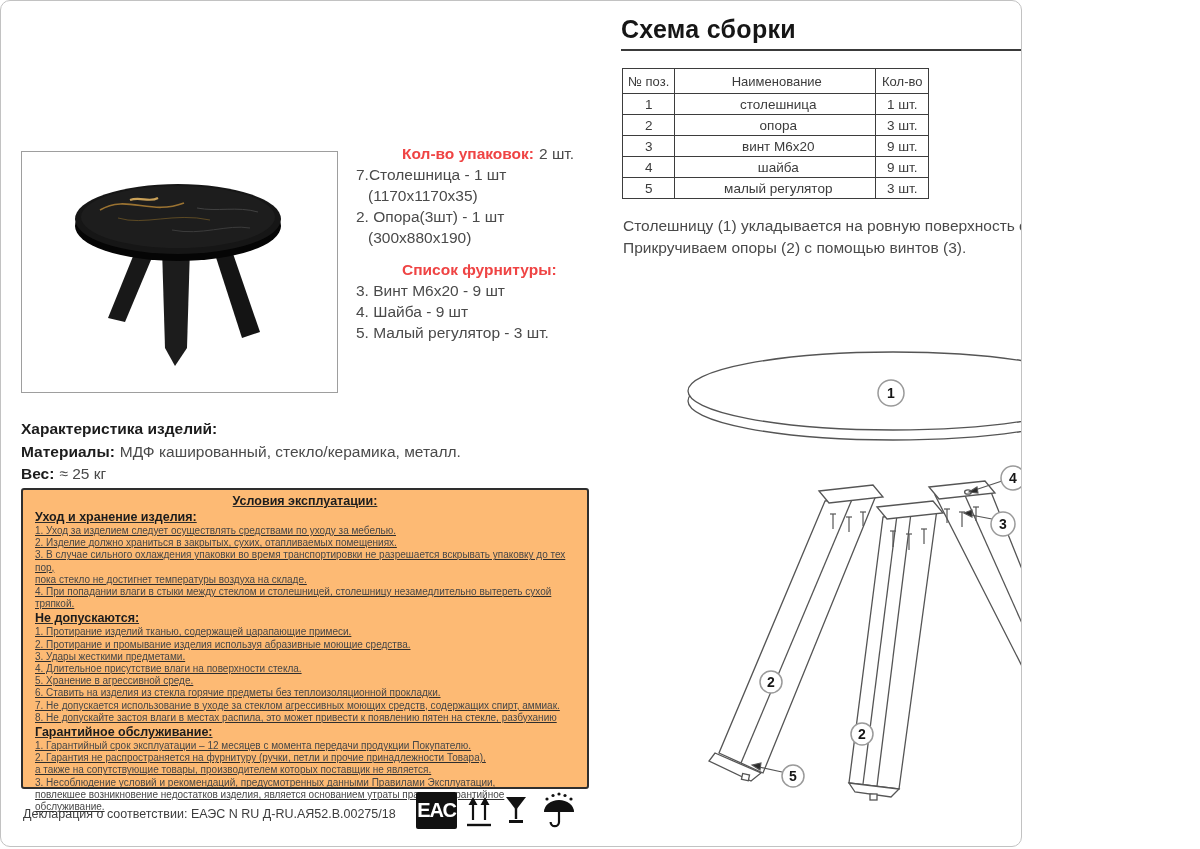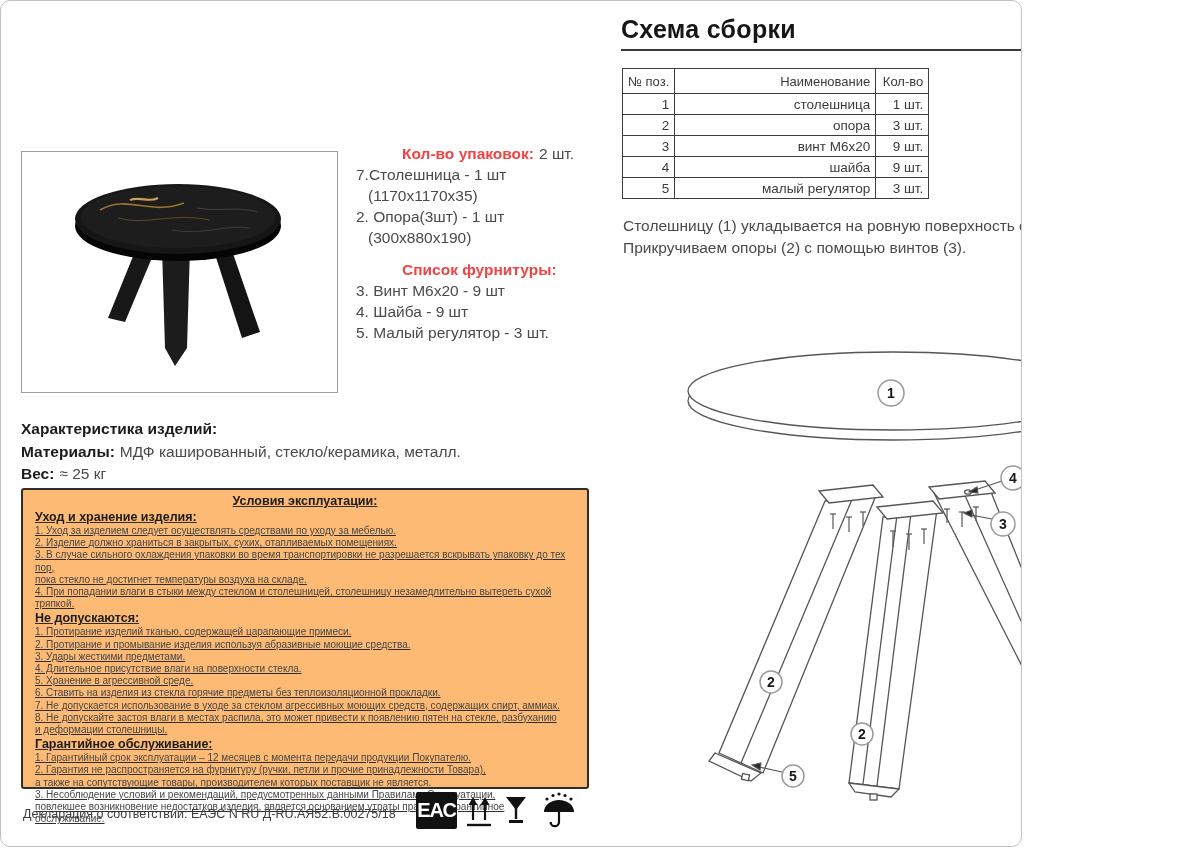--- a/index.html
+++ b/index.html
@@ -6,21 +6,21 @@
   body{width:1200px;height:849px;font-family:"Liberation Sans",sans-serif;color:#2e2e2e;}
   .page{position:relative;width:1022px;height:847px;background:#fff;border:1px solid #c2c2c2;border-radius:10px;overflow:hidden;box-sizing:border-box;}
   .abs{position:absolute;}
 
   
   .doc-title{left:620px;top:14px;font-size:25px;font-weight:bold;color:#161616;letter-spacing:.3px;}
   .title-rule{left:620px;top:48px;width:566px;border-top:2px solid #3a3a3a;height:0;}
 
   
   .parts-table{left:621px;top:67px;border-collapse:collapse;font-size:13.5px;color:#3b3b3b;}
-  .parts-table th,.parts-table td{border:1px solid #3d3d3d;padding:0 5px;text-align:right;font-weight:normal;white-space:nowrap;}
+  .parts-table th,.parts-table td{border:1px solid #3d3d3d;padding:0 5px;text-align:center;font-weight:normal;white-space:nowrap;}
   .parts-table th{height:24px;font-size:13px;}
   .parts-table td{height:20px;}
   .parts-table .c0{width:41px;}
   .parts-table .c1{width:184px;padding-left:11px;}
   .parts-table .c2{width:42px;}
   .parts-table th.c1{padding-left:8px;}
 
   
   .instruction{left:622px;top:214px;width:565px;font-size:15.5px;line-height:22px;color:#4a4a4a;}
 
@@ -251,21 +251,20 @@
         <div class="cond-line">4. При попадании влаги в стыки между стеклом и столешницей, столешницу незамедлительно вытереть сухой тряпкой.</div>
         <div class="cond-heading">Не допускаются:</div>
         <div class="cond-line">1. Протирание изделий тканью, содержащей царапающие примеси.</div>
         <div class="cond-line">2. Протирание и промывание изделия используя абразивные моющие средства.</div>
         <div class="cond-line">3. Удары жесткими предметами.</div>
         <div class="cond-line">4. Длительное присутствие влаги на поверхности стекла.</div>
         <div class="cond-line">5. Хранение в агрессивной среде.</div>
         <div class="cond-line">6. Ставить на изделия из стекла горячие предметы без теплоизоляционной прокладки.</div>
         <div class="cond-line">7. Не допускается использование в уходе за стеклом агрессивных моющих средств, содержащих спирт, аммиак.</div>
         <div class="cond-line">8. Не допускайте застоя влаги в местах распила, это может привести к появлению пятен на стекле, разбуханию</div>
-        <div class="cond-line">и деформации столешницы.</div>
         <div class="cond-heading">Гарантийное обслуживание:</div>
         <div class="cond-line">1. Гарантийный срок эксплуатации  – 12 месяцев с момента передачи продукции Покупателю.</div>
         <div class="cond-line">2. Гарантия не распространяется на фурнитуру (ручки, петли и прочие принадлежности Товара),</div>
         <div class="cond-line">а также на сопутствующие товары, производителем которых поставщик не является.</div>
         <div class="cond-line">3. Несоблюдение условий и рекомендаций,  предусмотренных данными Правилами Эксплуатации,</div>
         <div class="cond-line">повлекшее возникновение недостатков изделия, является основанием утраты права на гарантийное обслуживание.</div>
       </div>
   </div>
 
   <div class="abs declaration">Декларация о соответствии: ЕАЭС N RU Д-RU.АЯ52.В.00275/18</div>

